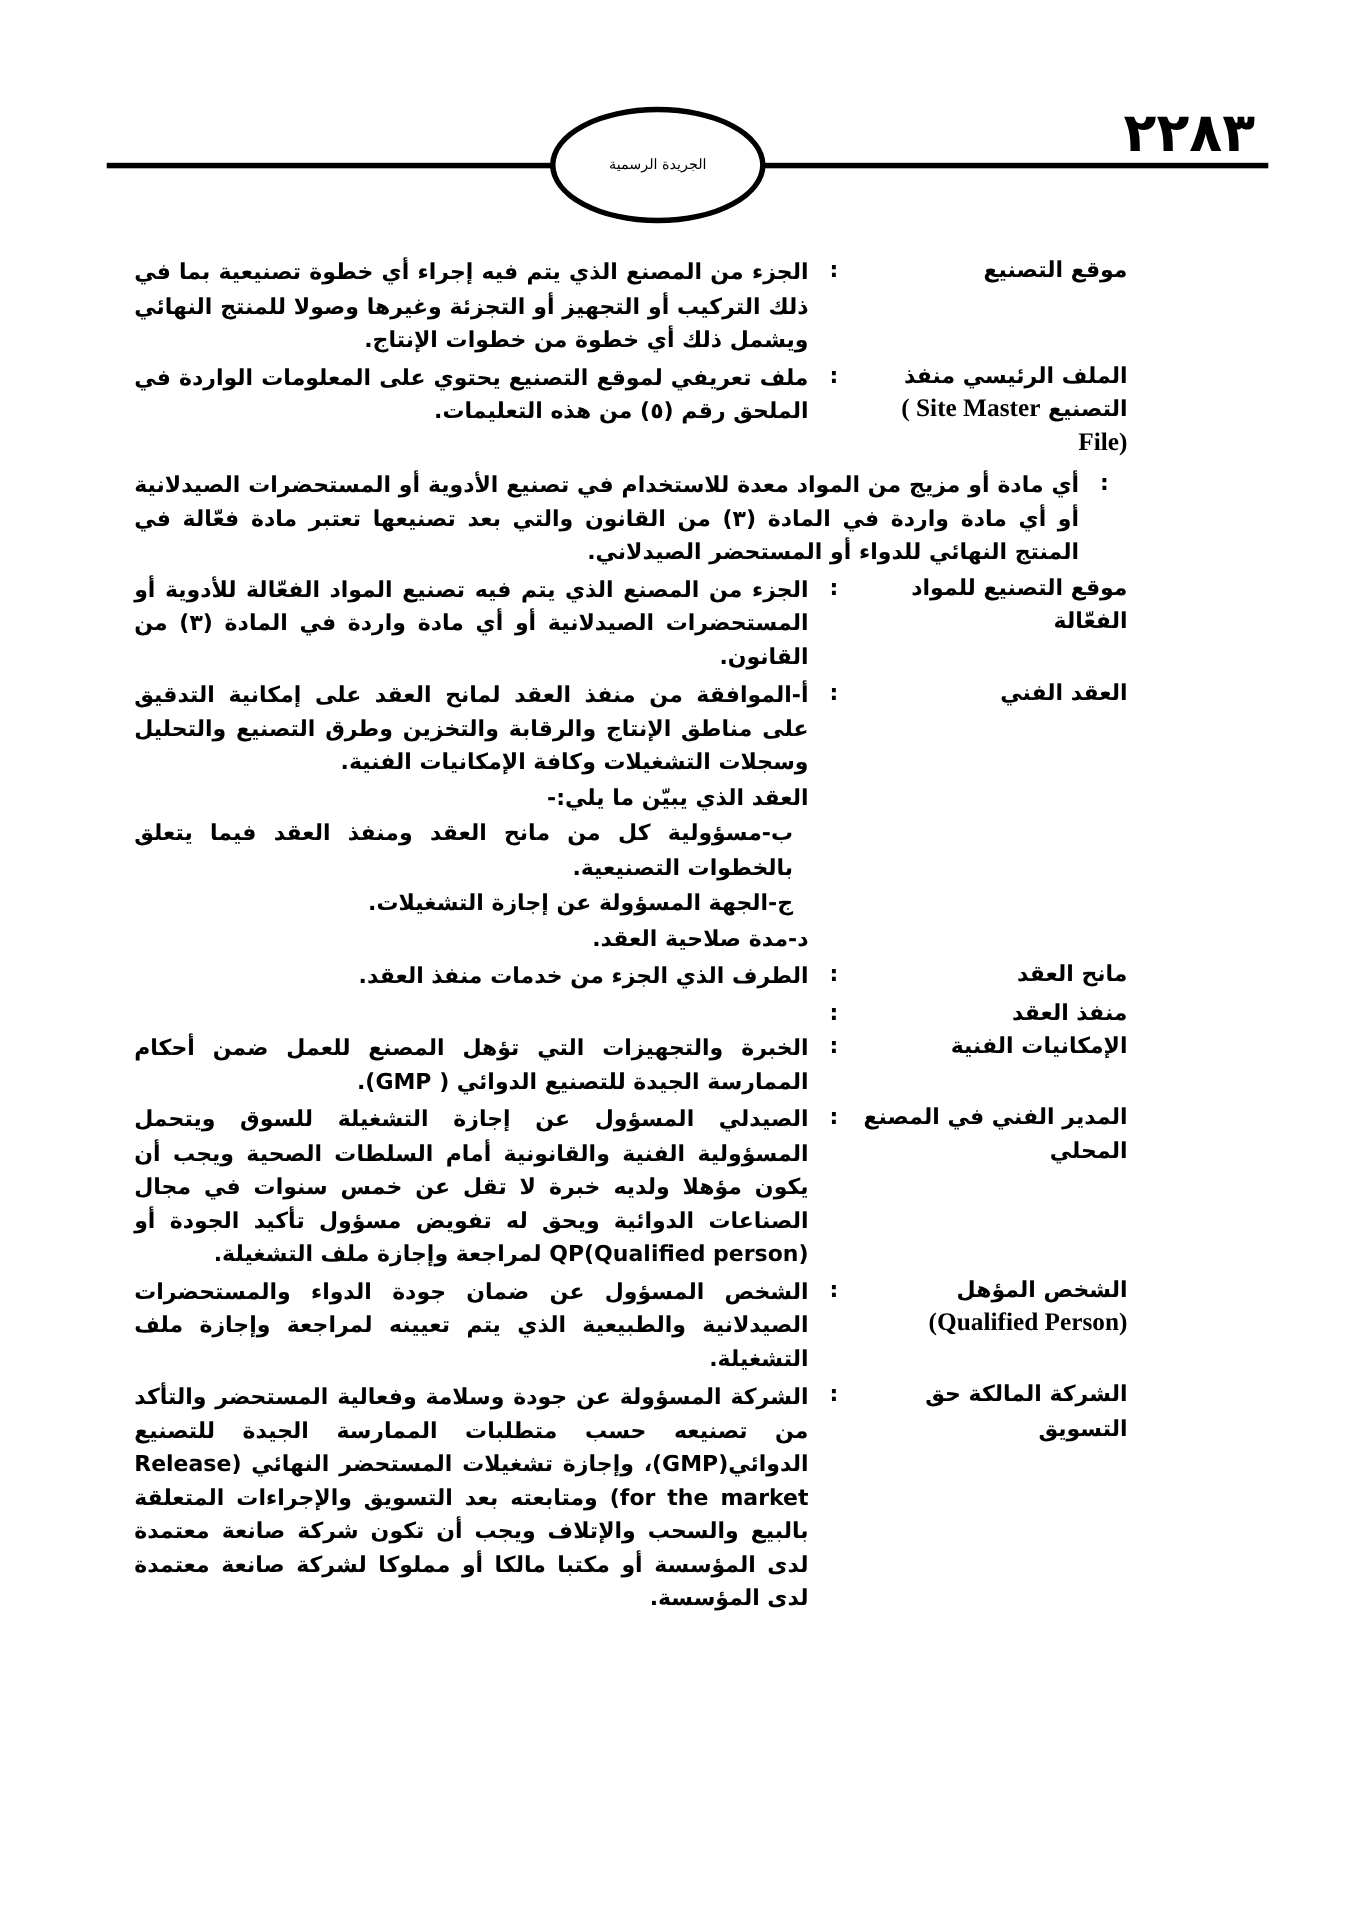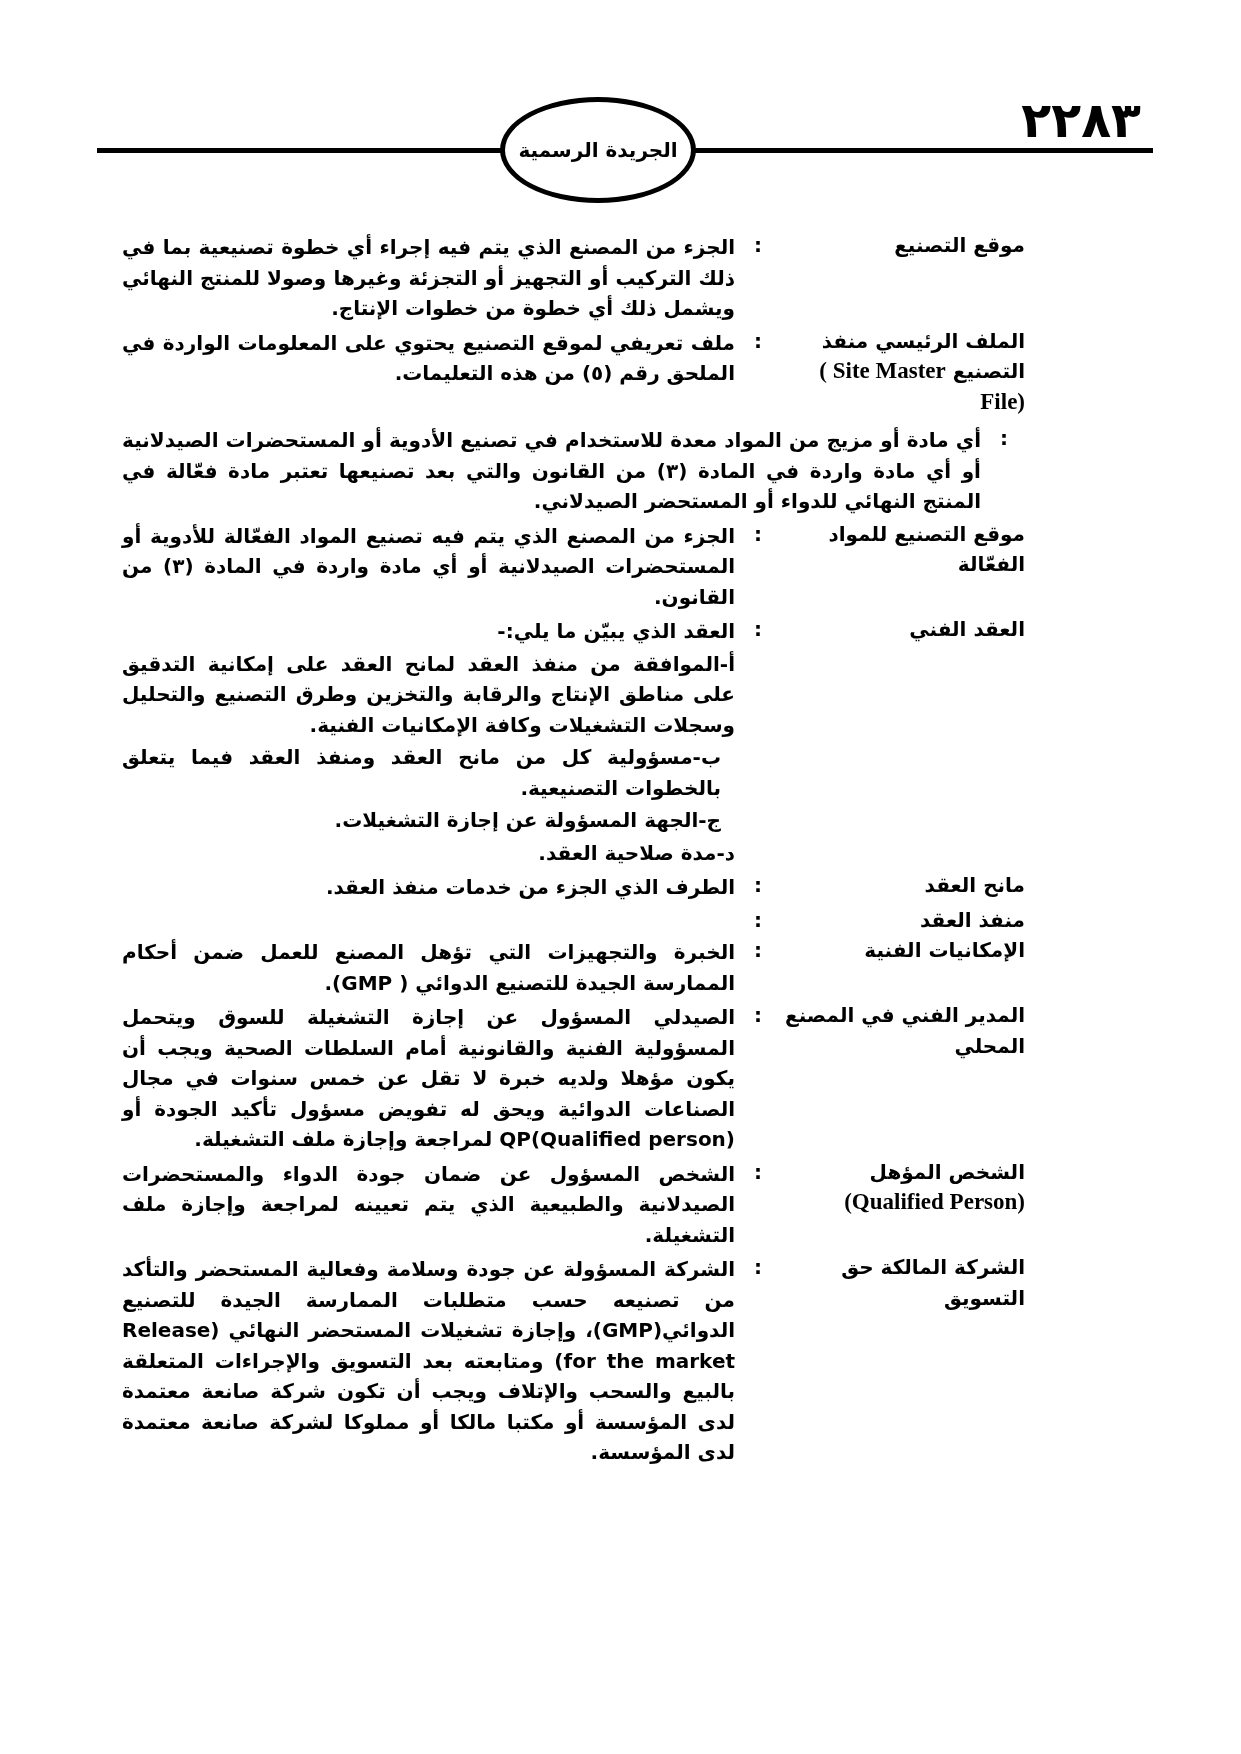--- a/index.html
+++ b/index.html
@@ -17,21 +17,21 @@
     }
     .rule-right {
       position: absolute; left: 695px; width: 458px; top: 148px; height: 5px; background: #000;
     }
     .oval {
       position: absolute; left: 500px; top: 97px; width: 196px; height: 106px;
       border: 5px solid #000; border-radius: 50%; box-sizing: border-box;
       display: flex; align-items: center; justify-content: center; background: #fff;
     }
     .oval-text {
-      font-weight: bold; font-size: 20px; direction: rtl;
+      font-weight: normal; font-size: 13px; direction: rtl;
     }
     .content {
       position: absolute; top: 230px; left: 120px; width: 905px;
       direction: rtl;
     }
     .entry { display: flex; flex-direction: row; align-items: flex-start; }
     .term {
       width: 246px; flex: 0 0 246px; text-align: right;
       font-weight: bold; font-size: 20px; line-height: 30.5px;
     }
@@ -82,22 +82,22 @@
       <div class="term"><span>موقع التصنيع للمواد الفعّالة</span></div>
       <div class="colon">:</div>
       <div class="def">
         <p>الجزء من المصنع الذي يتم فيه تصنيع المواد الفعّالة للأدوية أو المستحضرات الصيدلانية أو أي مادة واردة في المادة (٣) من القانون.</p>
       </div>
     </div>
     <div class="entry">
       <div class="term"><span>العقد الفني</span></div>
       <div class="colon">:</div>
       <div class="def">
+        <p>أ-الموافقة من منفذ العقد لمانح العقد على إمكانية التدقيق على مناطق الإنتاج والرقابة والتخزين وطرق التصنيع والتحليل وسجلات التشغيلات وكافة الإمكانيات الفنية.</p>
         <p>العقد الذي يبيّن ما يلي:-</p>
-        <p>أ-الموافقة من منفذ العقد لمانح العقد على إمكانية التدقيق على مناطق الإنتاج والرقابة والتخزين وطرق التصنيع والتحليل وسجلات التشغيلات وكافة الإمكانيات الفنية.</p>
         <p class="indent">ب-مسؤولية كل من مانح العقد ومنفذ العقد فيما يتعلق بالخطوات التصنيعية.</p>
         <p class="indent">ج-الجهة المسؤولة عن إجازة التشغيلات.</p>
         <p>د-مدة صلاحية العقد.</p>
       </div>
     </div>
     <div class="entry">
       <div class="term"><span>مانح العقد</span></div>
       <div class="colon">:</div>
       <div class="def">
         <p>الطرف الذي الجزء من خدمات منفذ العقد.</p>

